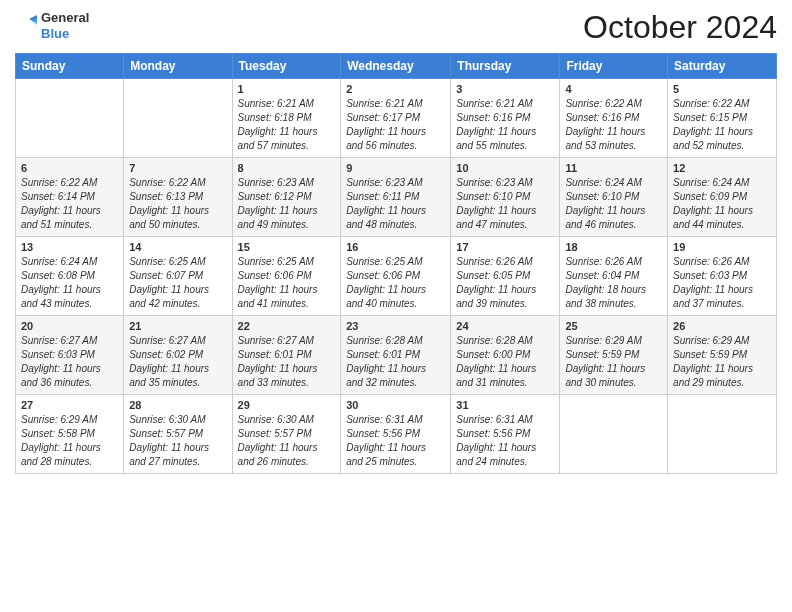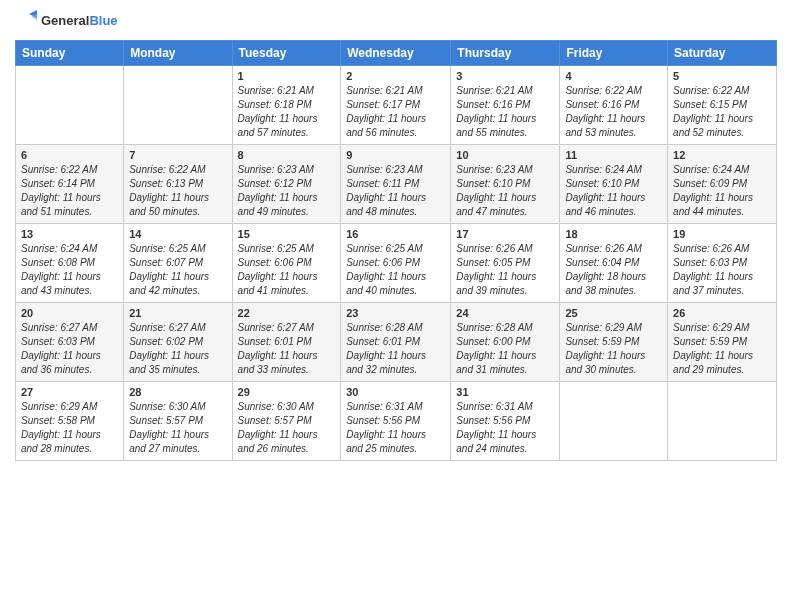--- a/index.html
+++ b/index.html
@@ -98,26 +98,27 @@
 </head>
 <body>
 
 <div class="page">
   <div class="header">
     <div class="logo">
   <svg width="22" height="22" viewBox="0 0 22 22">
     <polygon points="14,4 22,0 22,8" fill="#3a7fd5"></polygon>
     <polygon points="16,6 22,4 22,10" fill="#5aafff" opacity="0.7"></polygon>
   </svg>
-  <div style="display:flex;line-height:1.2;">
+  <div style="display:flex;flex-direction:column;line-height:1.2;">
     <span style="font-size:13px;font-weight:bold;color:#333;">General</span>
     <span style="font-size:13px;font-weight:bold;color:#3a7fd5;">Blue</span>
   </div>
 </div>
     <div class="title-block">
+      <div class="month-title">October 2024</div>
     </div>
   </div>
 
   <table class="calendar-table">
     <thead>
       <tr>
         <th>Sunday</th>
         <th>Monday</th>
         <th>Tuesday</th>
         <th>Wednesday</th>

